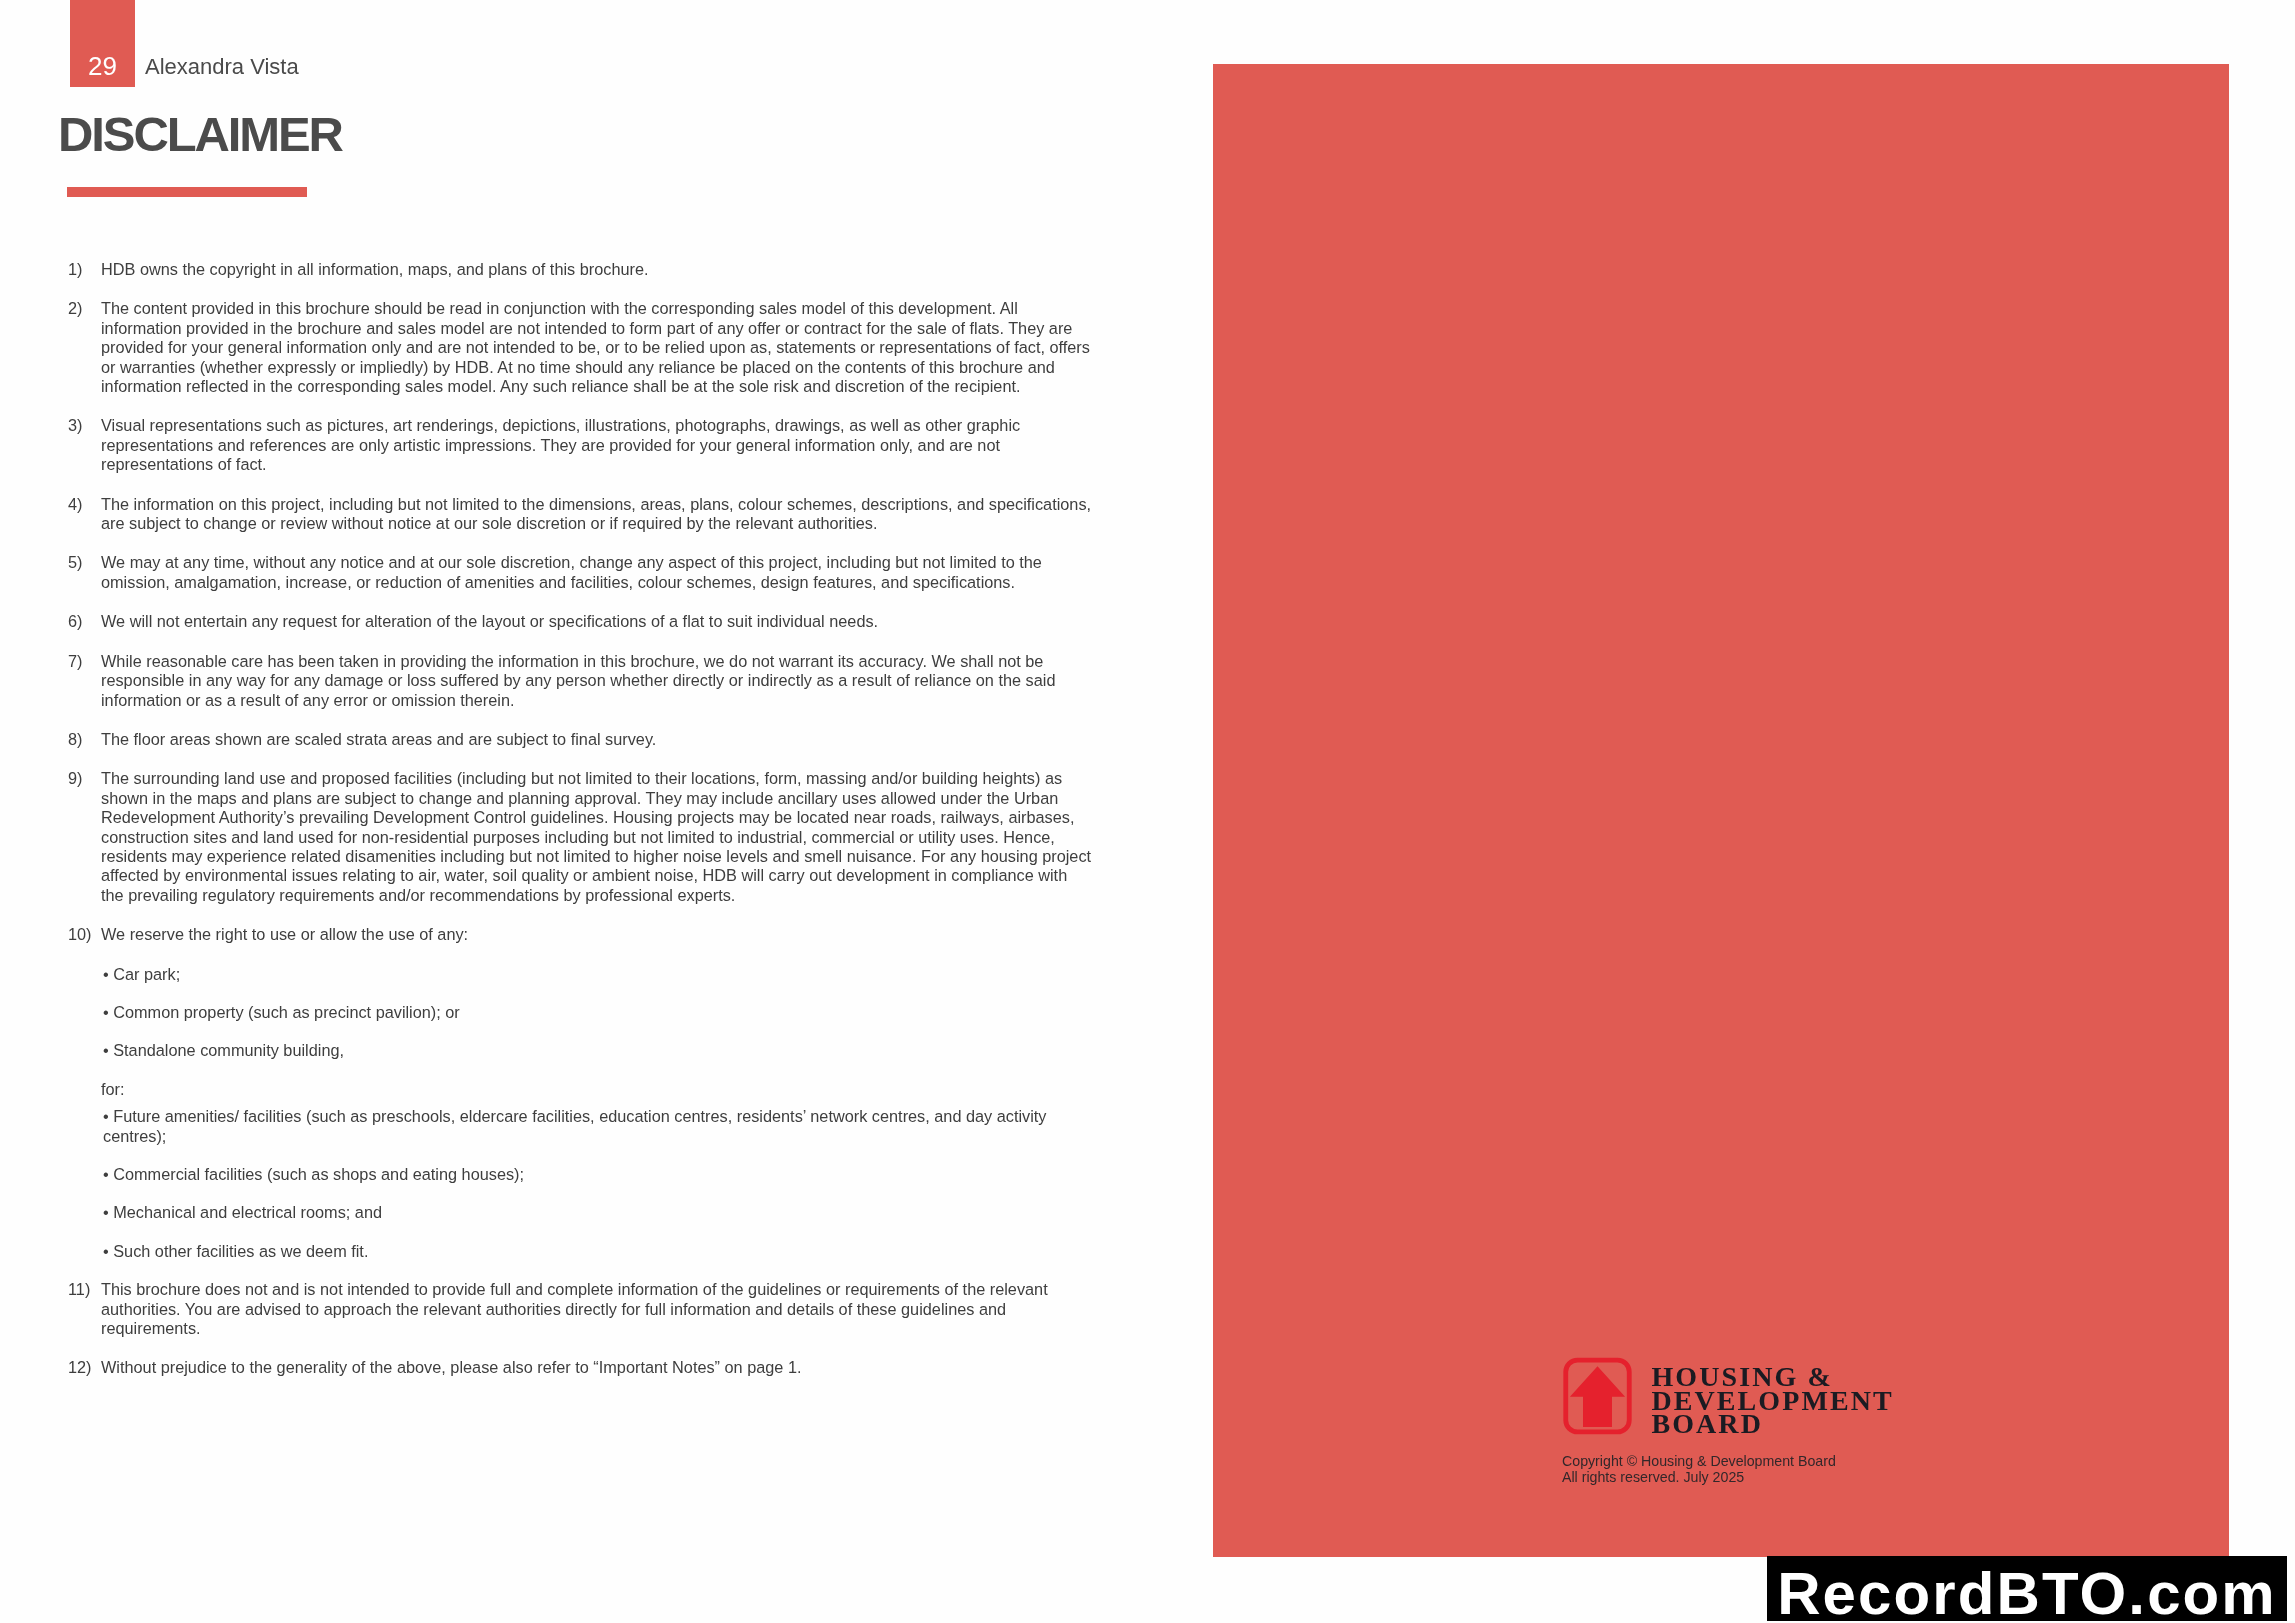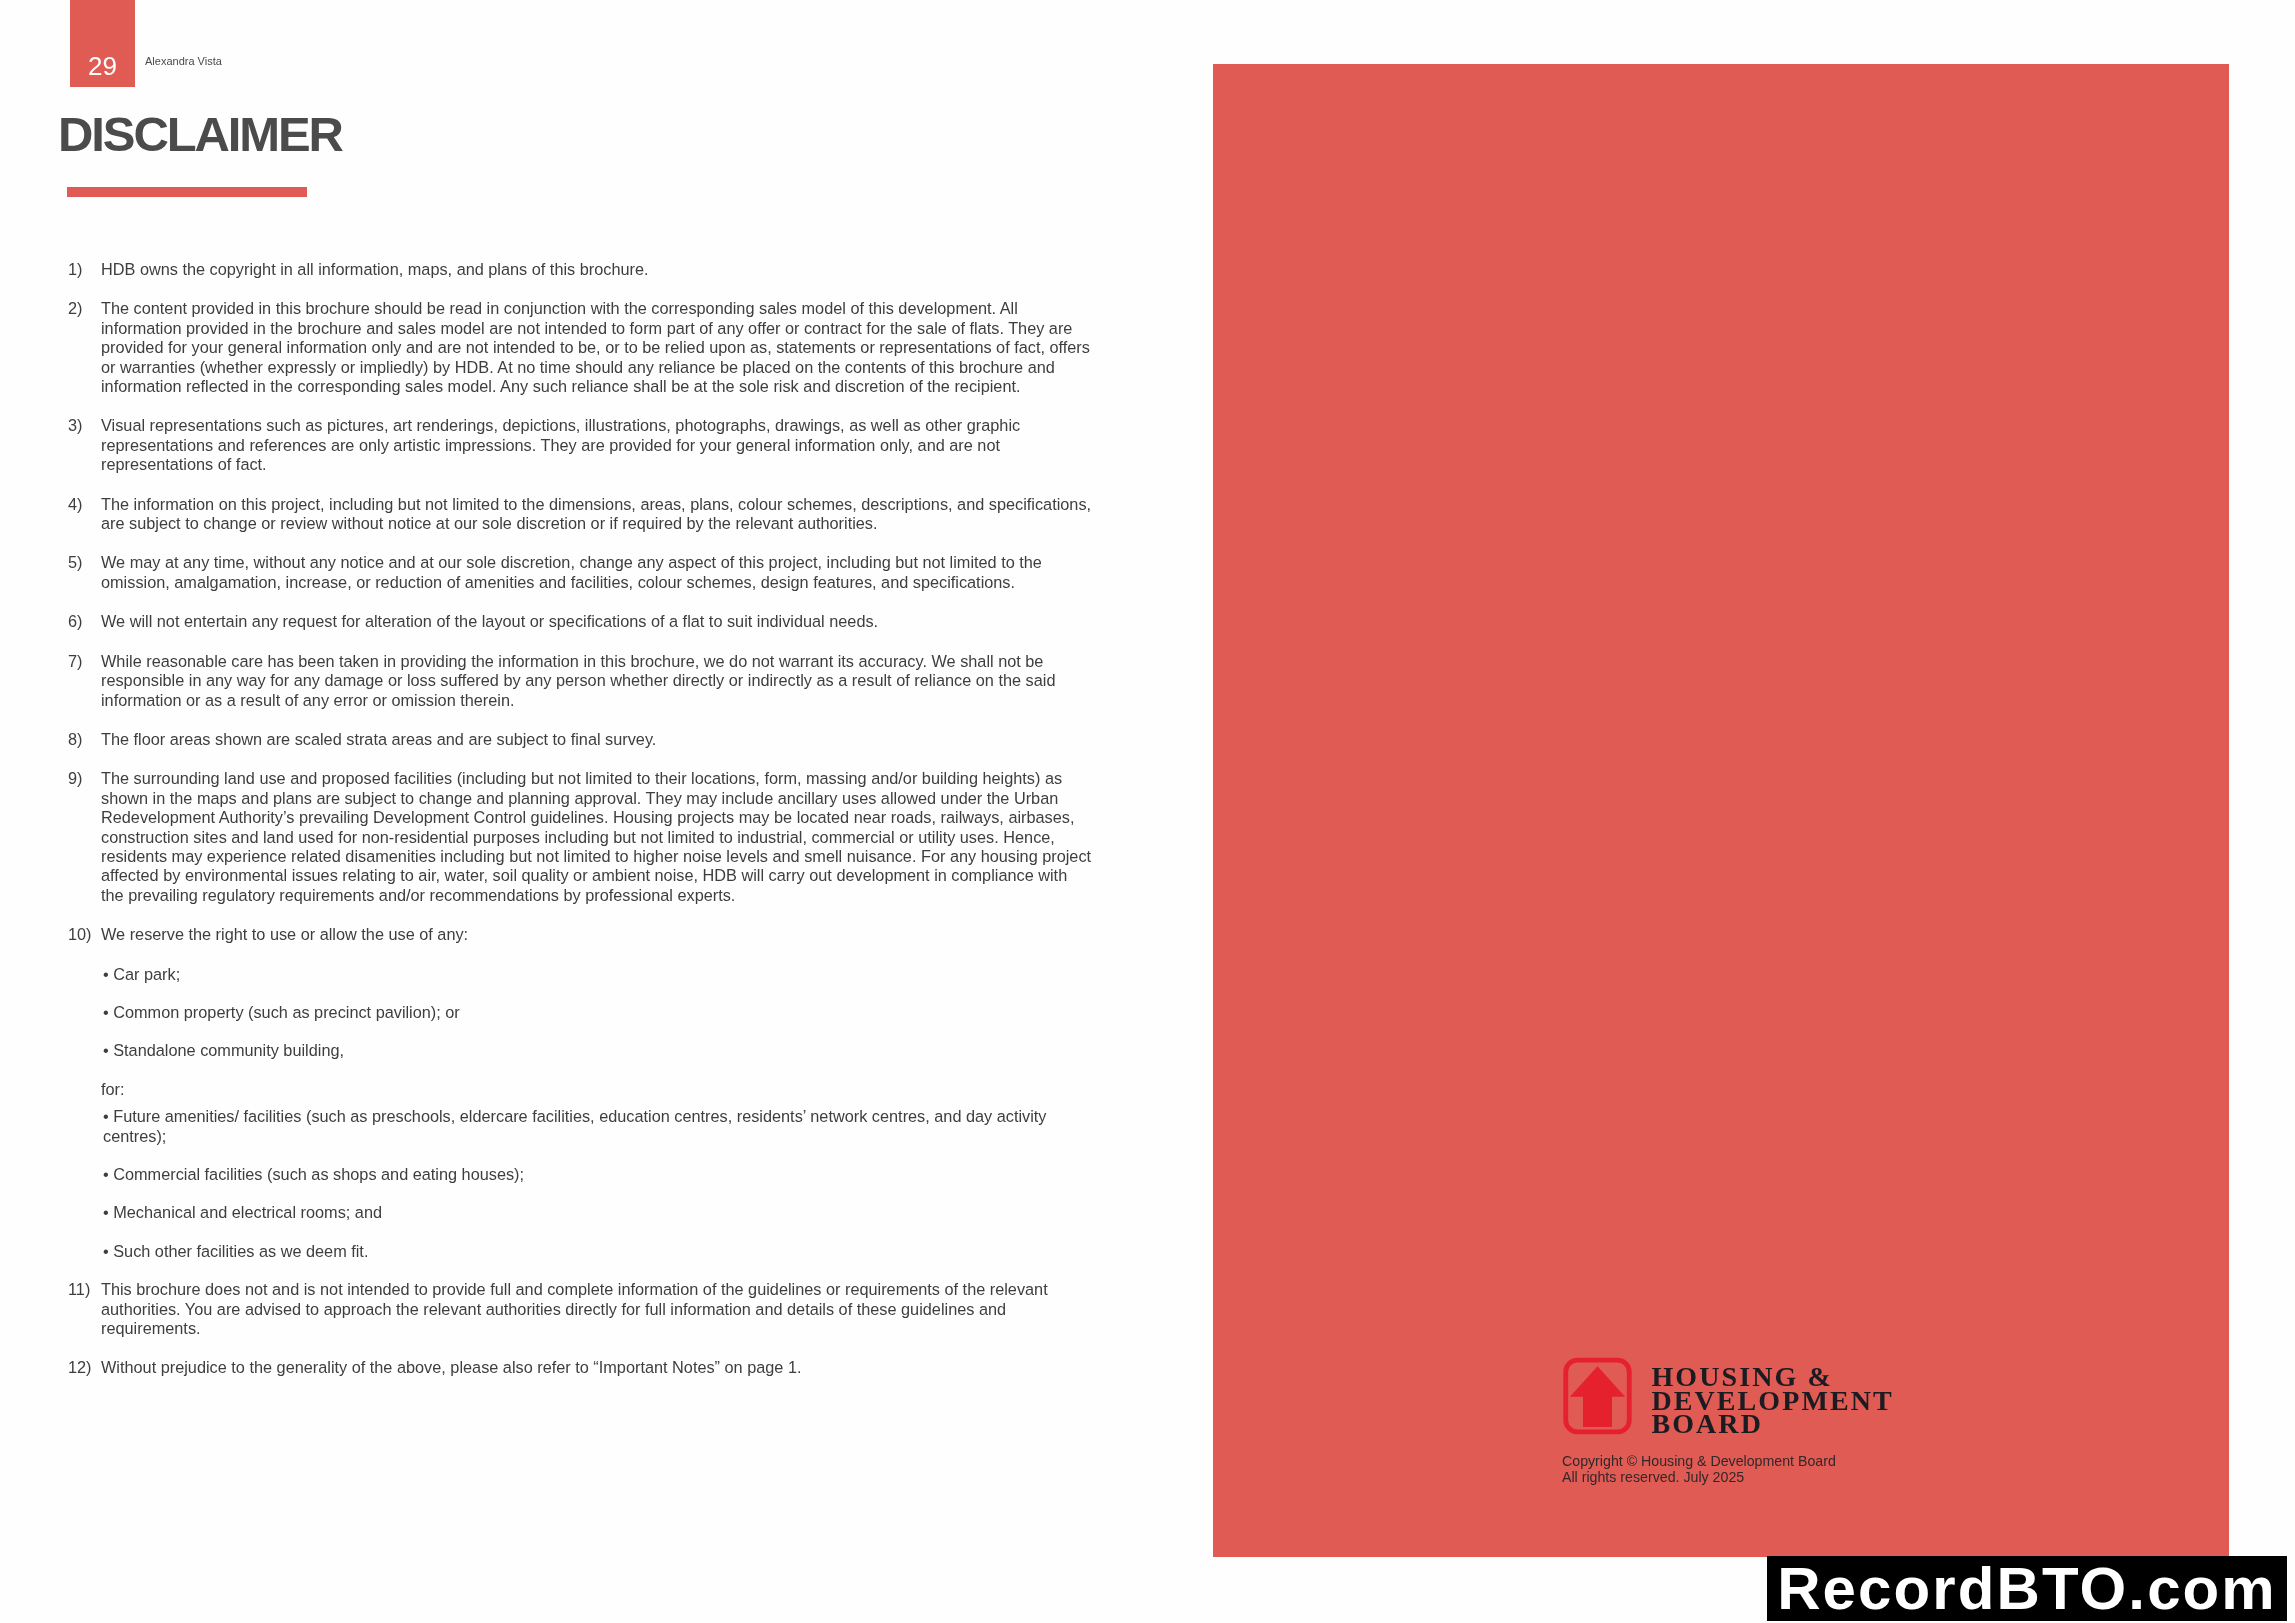--- a/index.html
+++ b/index.html
@@ -22,21 +22,21 @@
     background: var(--accent, #e05b53);
     display: flex; align-items: flex-end; justify-content: center;
     padding-bottom: 8.3px; box-sizing: border-box;
   }
   .page-num-box span {
     color: #ffffff; font-size: 26px; line-height: 1;
   }
   .project-name {
     position: absolute;
     left: 145px; top: 56px;
-    font-size: 11px; color: #4a4a4a; line-height: 1;
+    font-size: 22px; color: #4a4a4a; line-height: 1;
   }
 
   
   .title {
     position: absolute;
     left: 58px; top: 110px; margin: 0;
     font-size: 49px; font-weight: bold; letter-spacing: -2.1px;
     color: #4b4b4b; line-height: 1;
   }
   .title-bar {
@@ -78,21 +78,21 @@
     position: absolute; left: 349px; top: 1389px;
     font-size: 14.2px; line-height: 16px;
     color: #33272a;
   }
 
   
   .watermark {
     position: absolute;
     left: 1767px; top: 1556px; width: 520px; height: 65px;
     background: var(--watermark_bg, #000000);
-    display: flex; align-items: center; justify-content: center;
+    display: flex; align-items: flex-end; justify-content: center;
     overflow: hidden;
   }
   .watermark span {
     color: #ffffff; font-weight: bold;
     font-size: 60px; line-height: 0.92; letter-spacing: 2.1px;
     white-space: nowrap;
   }
 </style>
 </head>
 <body>

